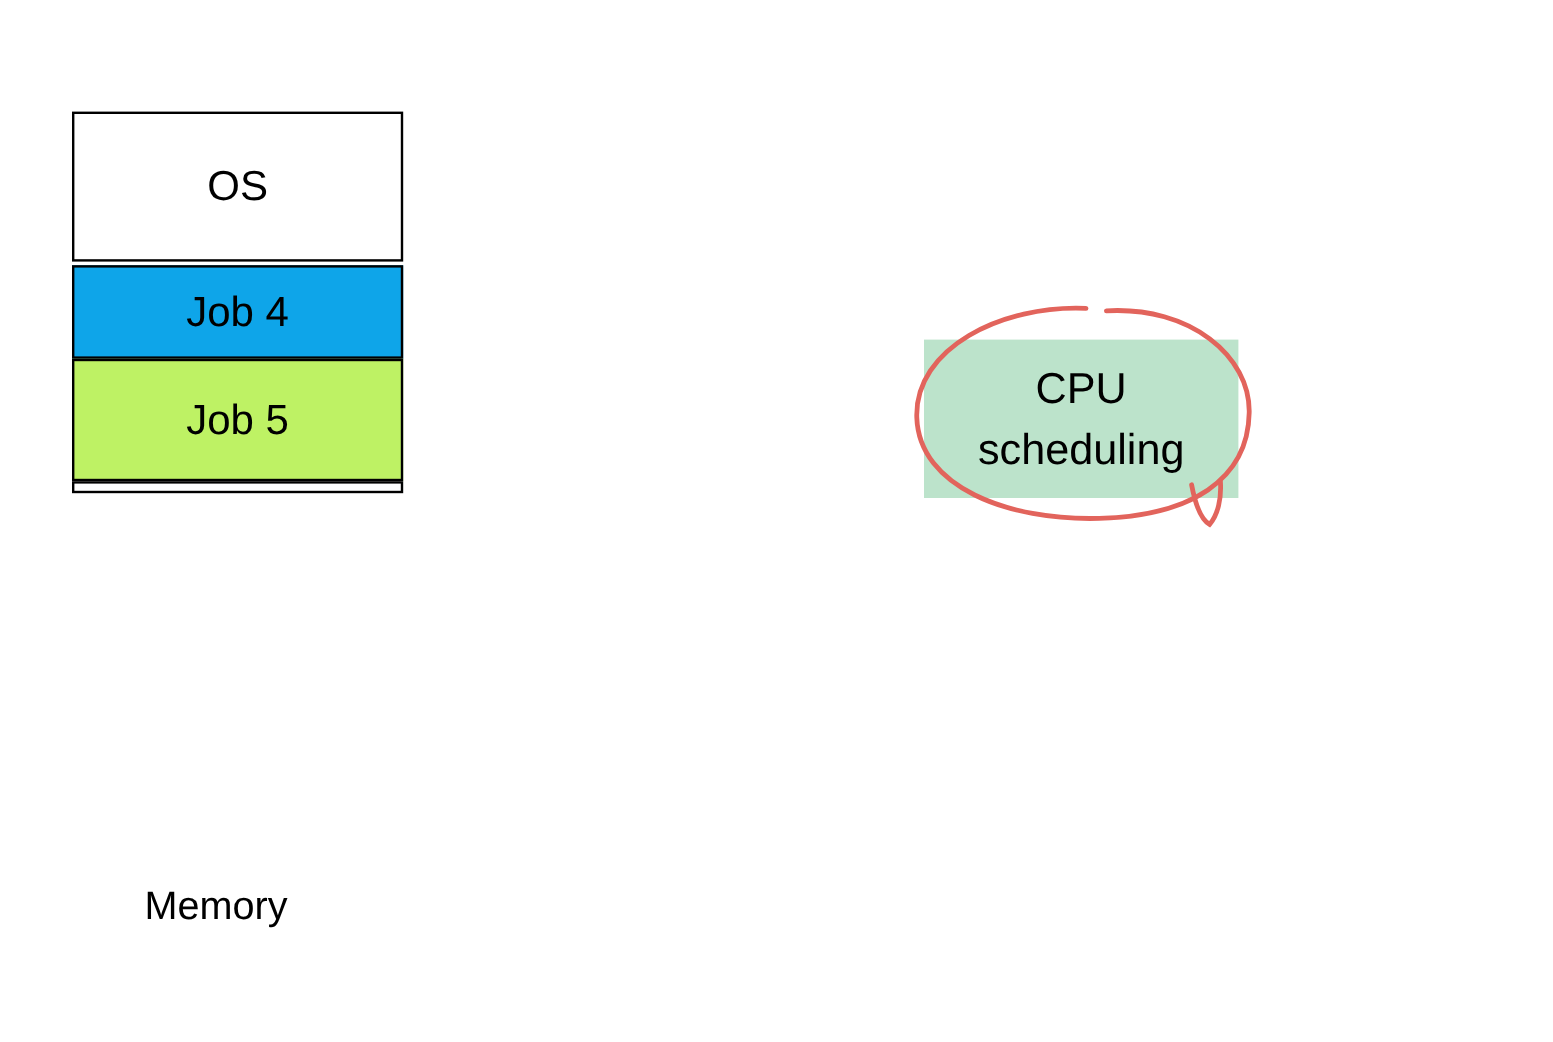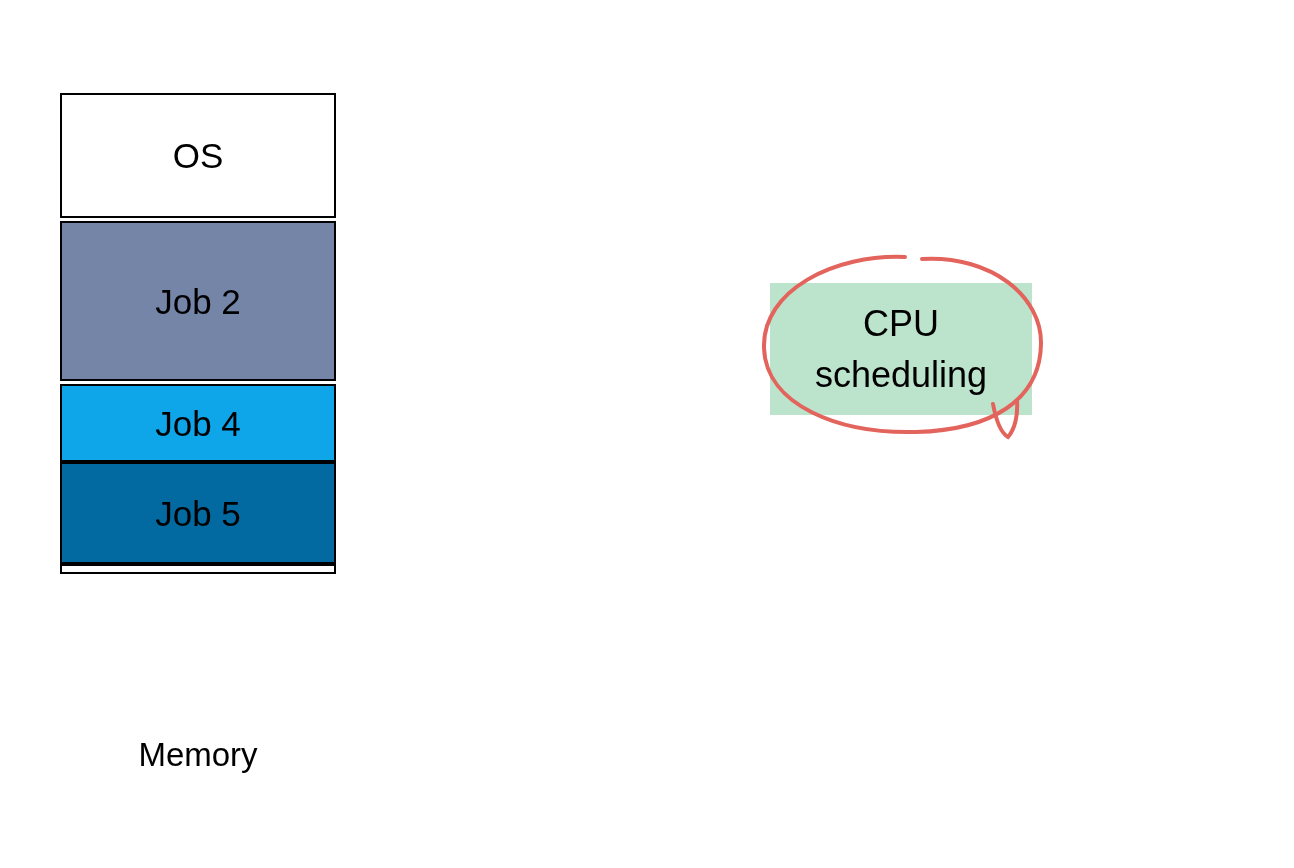--- a/index.html
+++ b/index.html
@@ -24,21 +24,21 @@
     width: 100%;
     border: 2px solid #404040;
     background: #ffffff;
     display: flex; align-items: center; justify-content: center;
     font-size: 35px;
     line-height: 1;
   }
   .segment.gap-after { margin-bottom: 3px; }
   .memory-label {
     position: absolute;
-    left: 60px; top: 736px;
+    left: 42px; top: 736px;
     width: 276px;
     text-align: center;
     font-size: 33px;
   }
 
   
   .question {
     position: absolute;
     left: 555px; top: 106px;
     width: 700px;
@@ -69,27 +69,24 @@
 </style>
 </head>
 <body>
 
 <div class="canvas">
 
   <div class="memory-stack">
     <div class="segment gap-after" style="height: 125px; background: rgb(255, 255, 255); border-color: rgb(0, 0, 0);">
         <span>OS</span>
       </div>
-    <div class="segment gap-after" style="height: 160px; background: rgb(116, 133, 168); border-color: rgb(0, 0, 0);">
-        <span>Job 2</span>
-      </div>
     <div class="segment" style="height: 78px; background: #0ea5e9; border-color: rgb(0, 0, 0);">
         <span>Job 4</span>
       </div>
-    <div class="segment" style="height: 102px; background: #0369a1; border-color: rgb(0, 0, 0);">
+    <div class="segment" style="height: 102px; background: #bef264; border-color: rgb(0, 0, 0);">
         <span>Job 5</span>
       </div>
     <div class="segment" style="height: 10px; background: rgb(255, 255, 255); border-color: rgb(0, 0, 0);">
         <span></span>
       </div>
   </div>
   <div class="memory-label">Memory</div>
 
 
   <div class="answer-box" style="background: rgb(188, 227, 203);">

